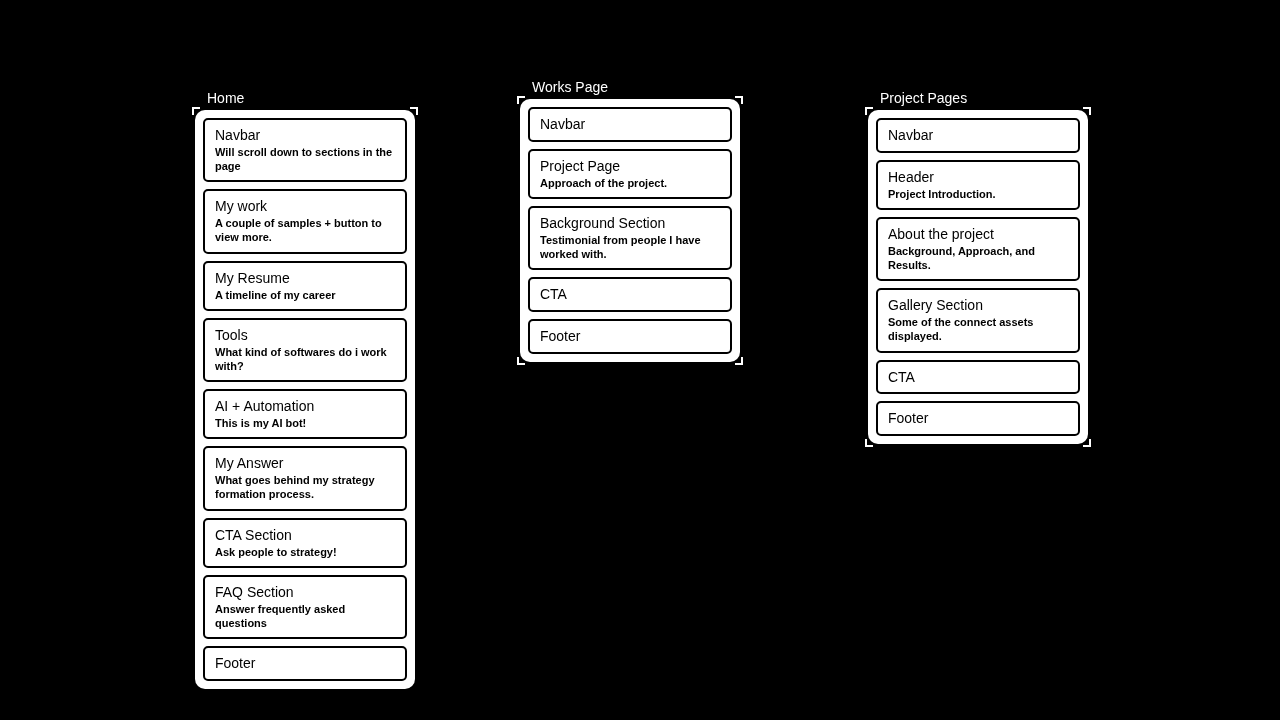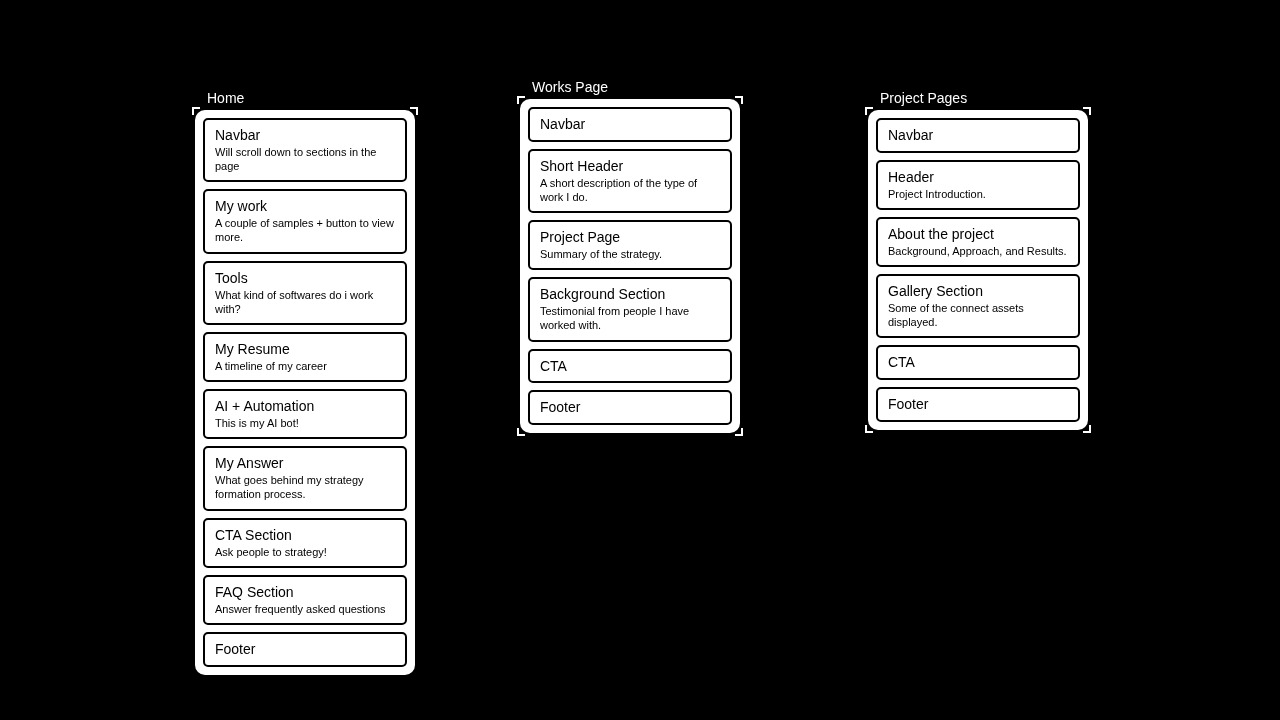--- a/index.html
+++ b/index.html
@@ -84,21 +84,21 @@
     }
     .section-title {
       color: #000;
       font-size: 14px;
       font-weight: 400;
       line-height: 1.2;
     }
     .section-desc {
       color: #000;
       font-size: 11px;
-      font-weight: 400;
+      font-weight: 700;
       line-height: 1.3;
       margin-top: 1px;
     }
     
     .col-home {
       left: 195px;
       top: 90px;
       width: 220px;
     }
     .col-works {
@@ -126,26 +126,26 @@
       <div class="page-card">
         <div class="section-card">
           <div class="section-title">Navbar</div>
           <div class="section-desc">Will scroll down to sections in the page</div>
         </div>
         <div class="section-card">
           <div class="section-title">My work</div>
           <div class="section-desc">A couple of samples + button to view more.</div>
         </div>
         <div class="section-card">
+          <div class="section-title">My Resume</div>
+          <div class="section-desc">A timeline of my career</div>
+        </div>
+        <div class="section-card">
           <div class="section-title">Tools</div>
           <div class="section-desc">What kind of softwares do i work with?</div>
-        </div>
-        <div class="section-card">
-          <div class="section-title">My Resume</div>
-          <div class="section-desc">A timeline of my career</div>
         </div>
         <div class="section-card">
           <div class="section-title">AI + Automation</div>
           <div class="section-desc">This is my AI bot!</div>
         </div>
         <div class="section-card">
           <div class="section-title">My Answer</div>
           <div class="section-desc">What goes behind my strategy formation process.</div>
         </div>
         <div class="section-card">
@@ -168,26 +168,22 @@
     <div class="page-card-wrapper">
       <span class="corner-top-left"></span>
       <span class="corner-top-right"></span>
       <span class="corner-bottom-left"></span>
       <span class="corner-bottom-right"></span>
       <div class="page-card">
         <div class="section-card">
           <div class="section-title">Navbar</div>
         </div>
         <div class="section-card">
-          <div class="section-title">Short Header</div>
-          <div class="section-desc">A short description of the type of work I do.</div>
-        </div>
-        <div class="section-card">
           <div class="section-title">Project Page</div>
-          <div class="section-desc">Summary of the strategy.</div>
+          <div class="section-desc">Approach of the project.</div>
         </div>
         <div class="section-card">
           <div class="section-title">Background Section</div>
           <div class="section-desc">Testimonial from people I have worked with.</div>
         </div>
         <div class="section-card">
           <div class="section-title">CTA</div>
         </div>
         <div class="section-card">
           <div class="section-title">Footer</div>

